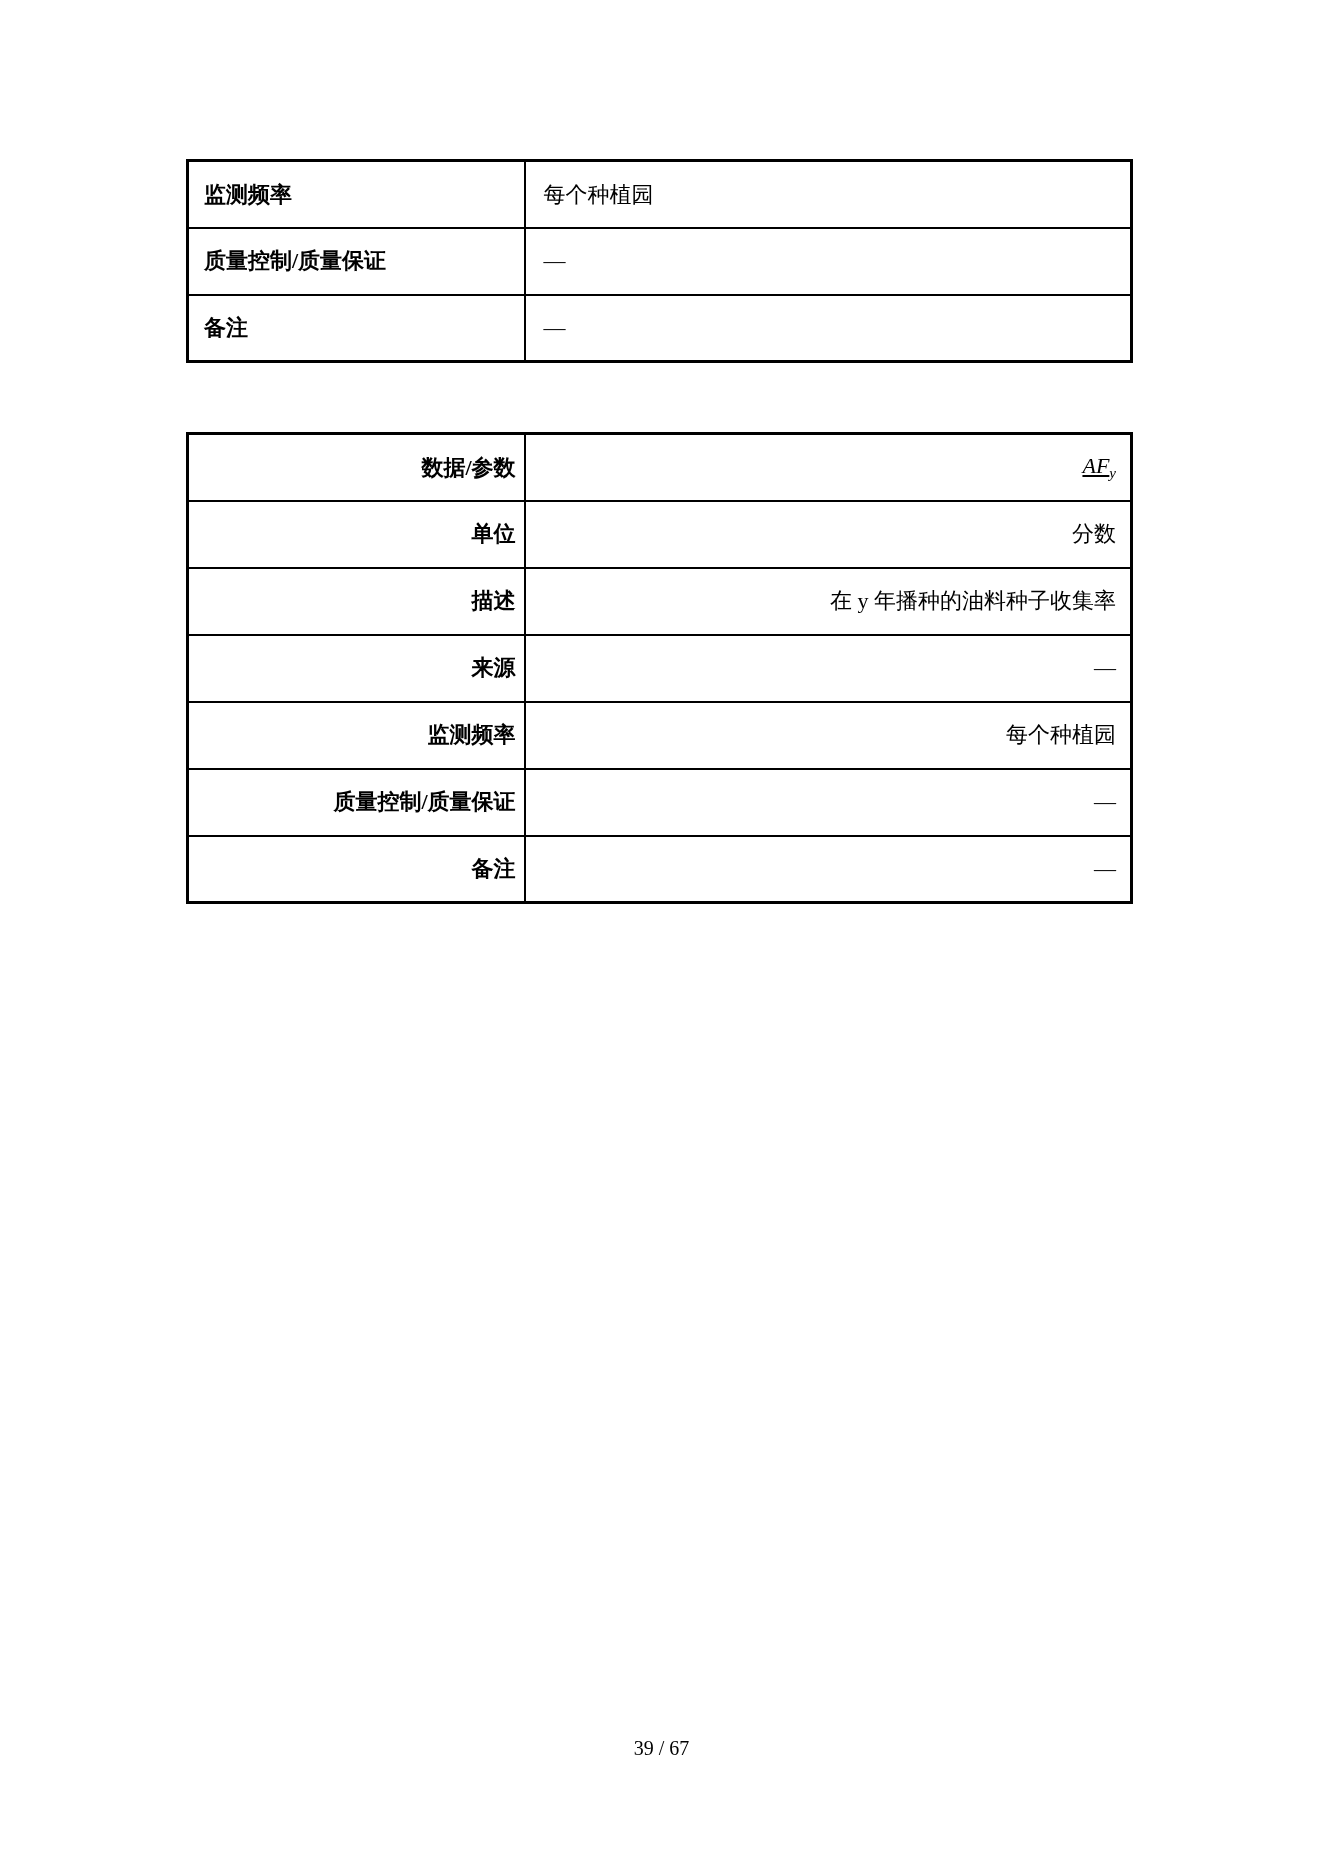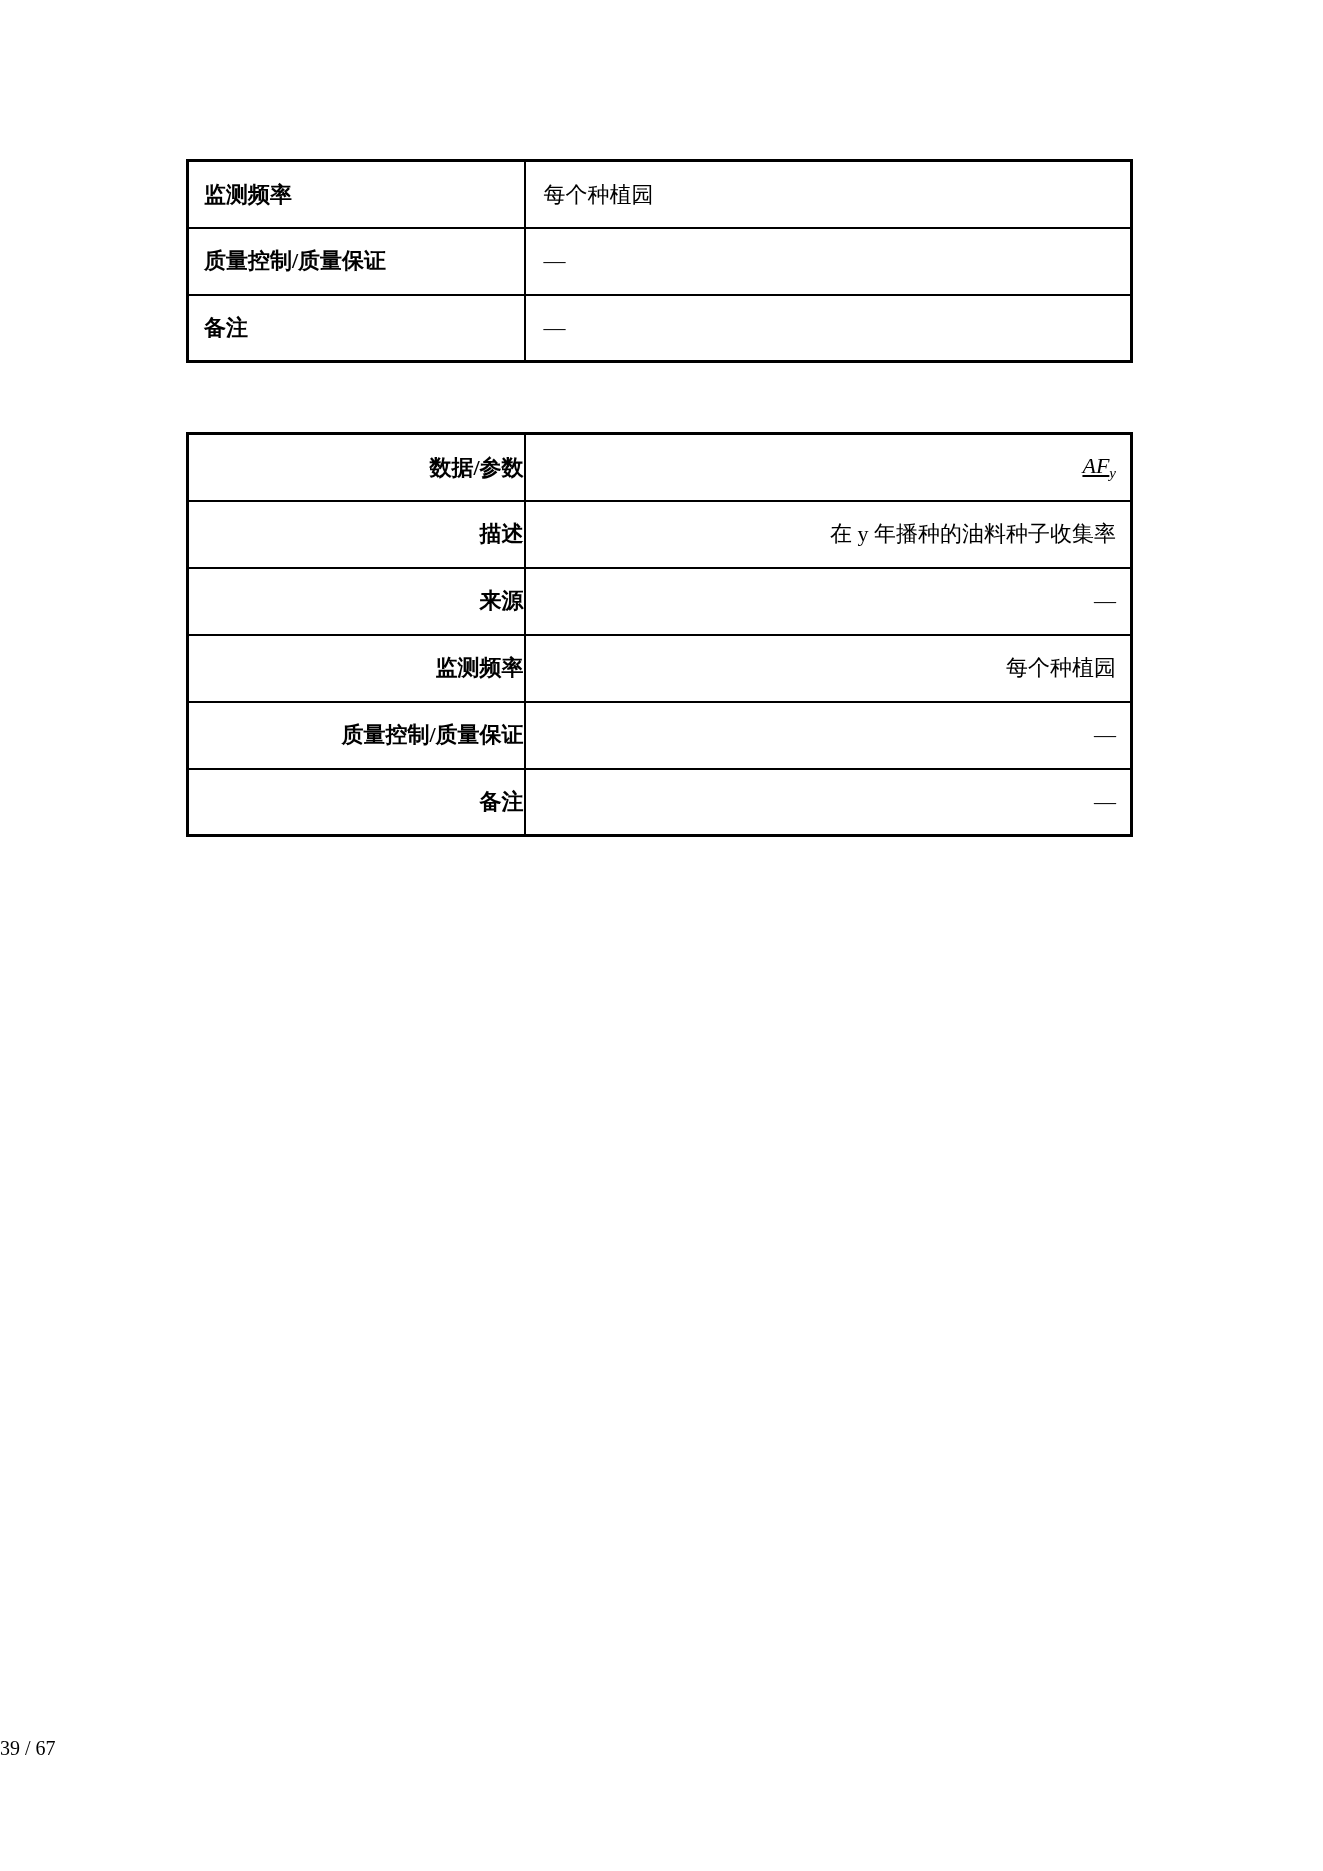--- a/index.html
+++ b/index.html
@@ -30,42 +30,42 @@
   table.param-table td {
     border: 2px solid #000000;
     vertical-align: middle;
     font-size: 22px;
     line-height: 1.25;
     box-sizing: border-box;
   }
   td.label {
     width: 337px;
     font-weight: bold;
-    padding: 0 0 0 15px;
+    padding: 0 8px 0 15px;
   }
   td.value {
     padding: 0 14px 0 18px;
     font-weight: normal;
   }
   .formula {
     font-style: italic;
     font-family: "Liberation Serif", serif;
     text-decoration: underline;
   }
   .formula sub {
     font-size: 15px;
     font-style: italic;
     vertical-align: sub;
   }
   .footer {
     position: absolute;
     top: 1737px;
     left: 0;
     width: 100%;
-    text-align: left;
+    text-align: center;
     font-size: 20px;
     color: #000000;
   }
 </style>
 </head>
 <body>
 
 <div class="page">
 
   <table class="param-table t1">
@@ -87,20 +87,24 @@
 
   <table class="param-table t2">
     <tbody>
       <tr>
         <td class="label">数据/参数</td>
         <td class="value">
           <span class="formula"><span>AF</span><sub>y</sub></span>
         </td>
       </tr>
       <tr>
+        <td class="label">单位</td>
+        <td class="value">分数</td>
+      </tr>
+      <tr>
         <td class="label">描述</td>
         <td class="value">在 y 年播种的油料种子收集率</td>
       </tr>
       <tr>
         <td class="label">来源</td>
         <td class="value">—</td>
       </tr>
       <tr>
         <td class="label">监测频率</td>
         <td class="value">每个种植园</td>

